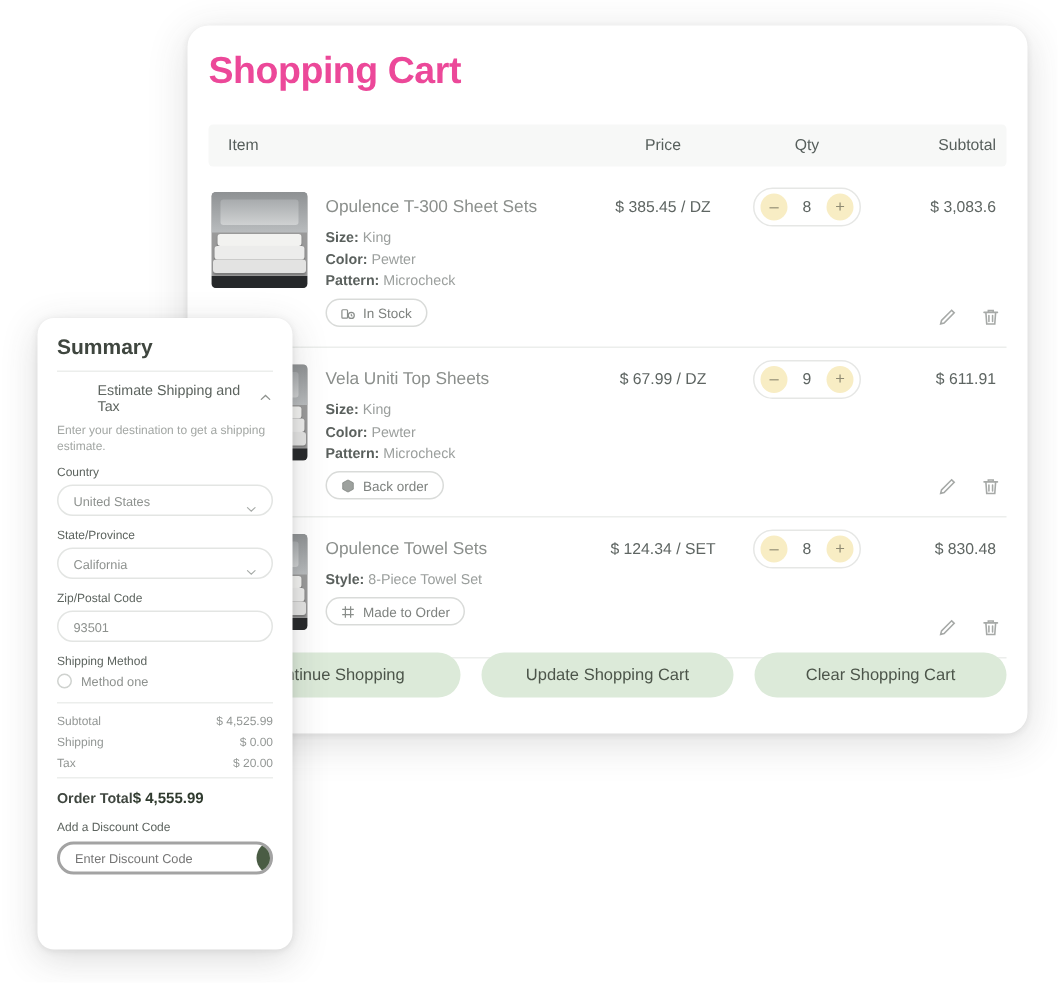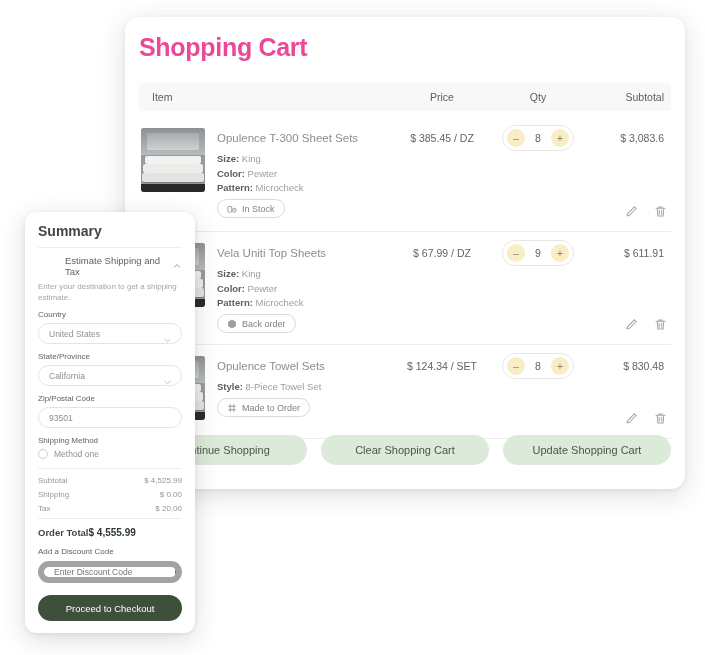--- a/index.html
+++ b/index.html
@@ -307,21 +307,21 @@
     margin-bottom: 9px;
   }
   .order-total .ot-l { font-size: 9.5px; font-weight: bold; color: #3f463f; }
   .order-total .ot-v { font-size: 10px; font-weight: bold; color: #2f3a2e; }
 
   .disc-label { font-size: 8px; color: #5d645f; margin-bottom: 5px; }
   .disc-wrap {
     position: relative;
     height: 22px;
     border-radius: 11px;
-    border: 6px solid #a3a3a3;
+    border: 2px solid #a3a3a3;
     background: #fff;
     display: flex;
     align-items: center;
     overflow: hidden;
     margin-bottom: 12px;
   }
   .disc-wrap input {
     flex: 1;
     border: none;
     outline: none;
@@ -509,22 +509,22 @@
               <path d="M2.5 4h11M6 4V2.5h4V4M4 4l.7 9.5h6.6L12 4M6.5 6.5v5M9.5 6.5v5"></path>
             </svg>
           </span>
         </div>
       </div>
 
     </div>
 
     <div class="cart-actions">
       <button class="pill-btn">Continue Shopping</button>
+      <button class="pill-btn">Update Shopping Cart</button>
       <button class="pill-btn">Clear Shopping Cart</button>
-      <button class="pill-btn">Update Shopping Cart</button>
     </div>
   </div>
 
   <div class="summary">
     <div class="sum-title">Summary</div>
 
     <div class="est-row">
       <span class="lbl">Estimate Shipping and Tax</span>
       <span>
         <svg width="10" height="10" viewBox="0 0 16 16" fill="none" stroke="#8f938f" stroke-width="1.4" stroke-linecap="round">
@@ -585,16 +585,15 @@
       <span class="ot-l">Order Total</span>
       <span class="ot-v">$ 4,555.99</span>
     </div>
 
     <div class="disc-label">Add a Discount Code</div>
     <div class="disc-wrap">
       <input type="text" placeholder="Enter Discount Code" style="">
       <button class="apply-btn">Apply</button>
     </div>
 
-    <button class="checkout-btn">Proceed to Checkout</button>
   </div>
 
 </div>
 
 </body></html>

